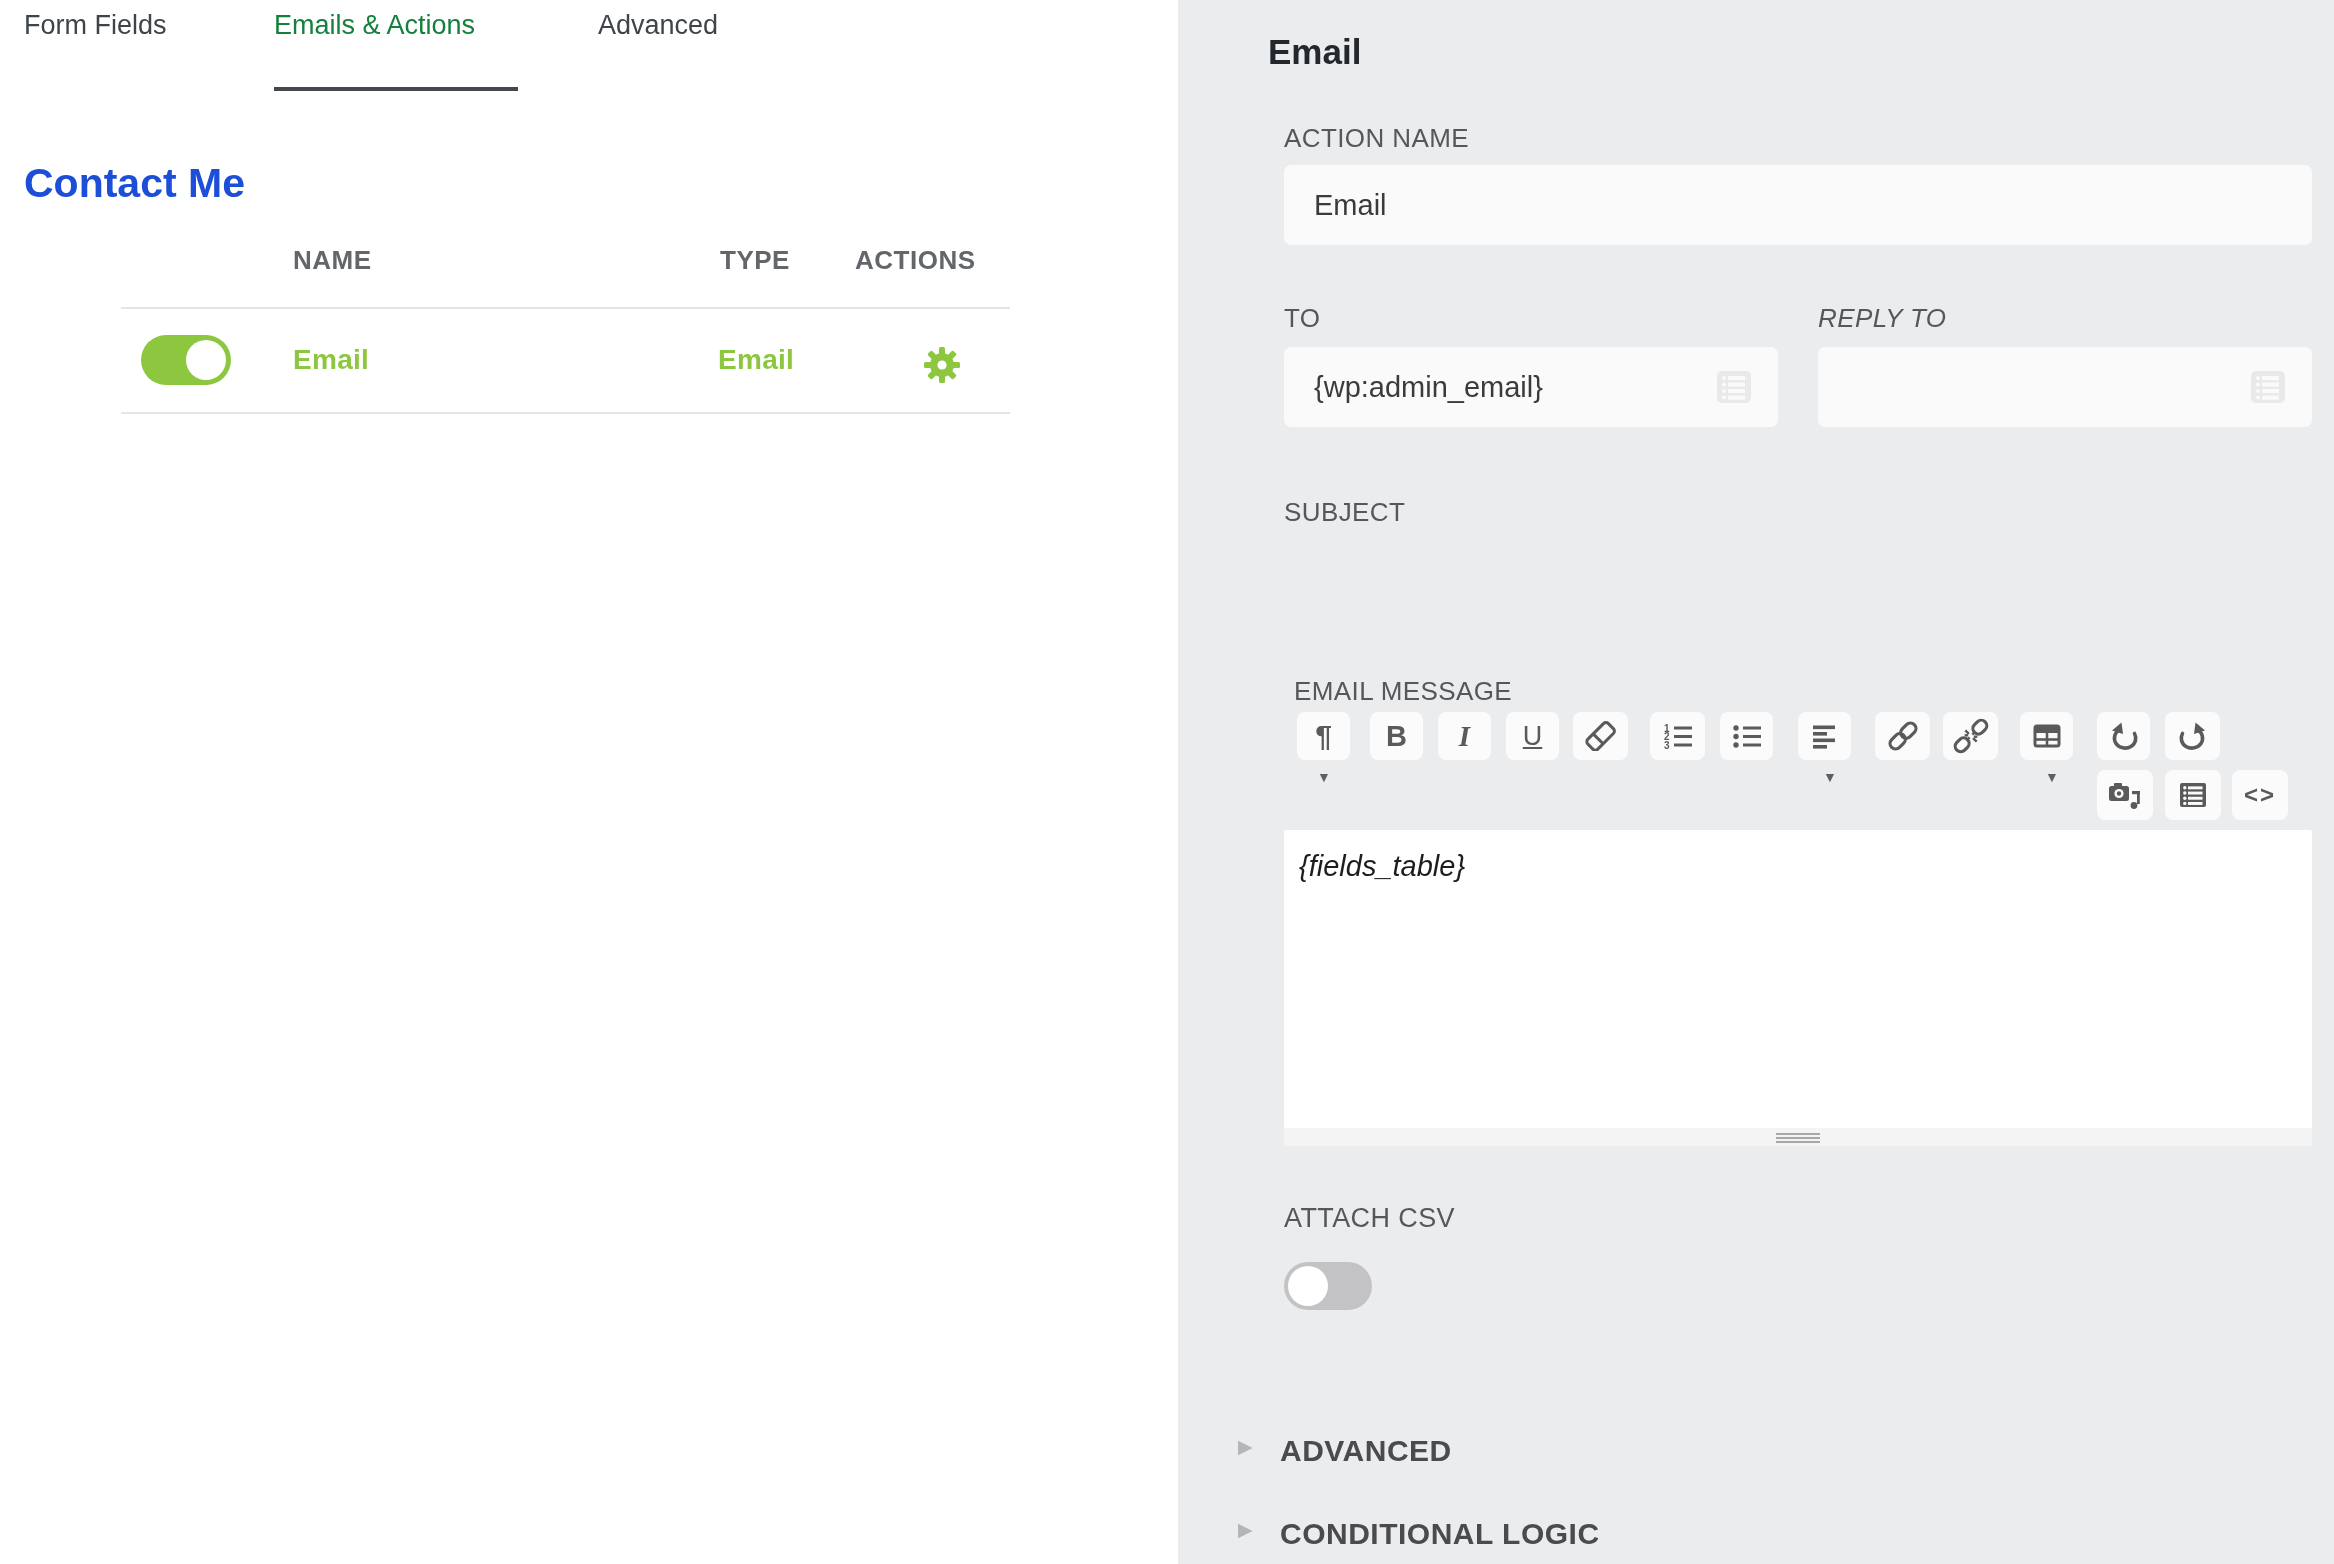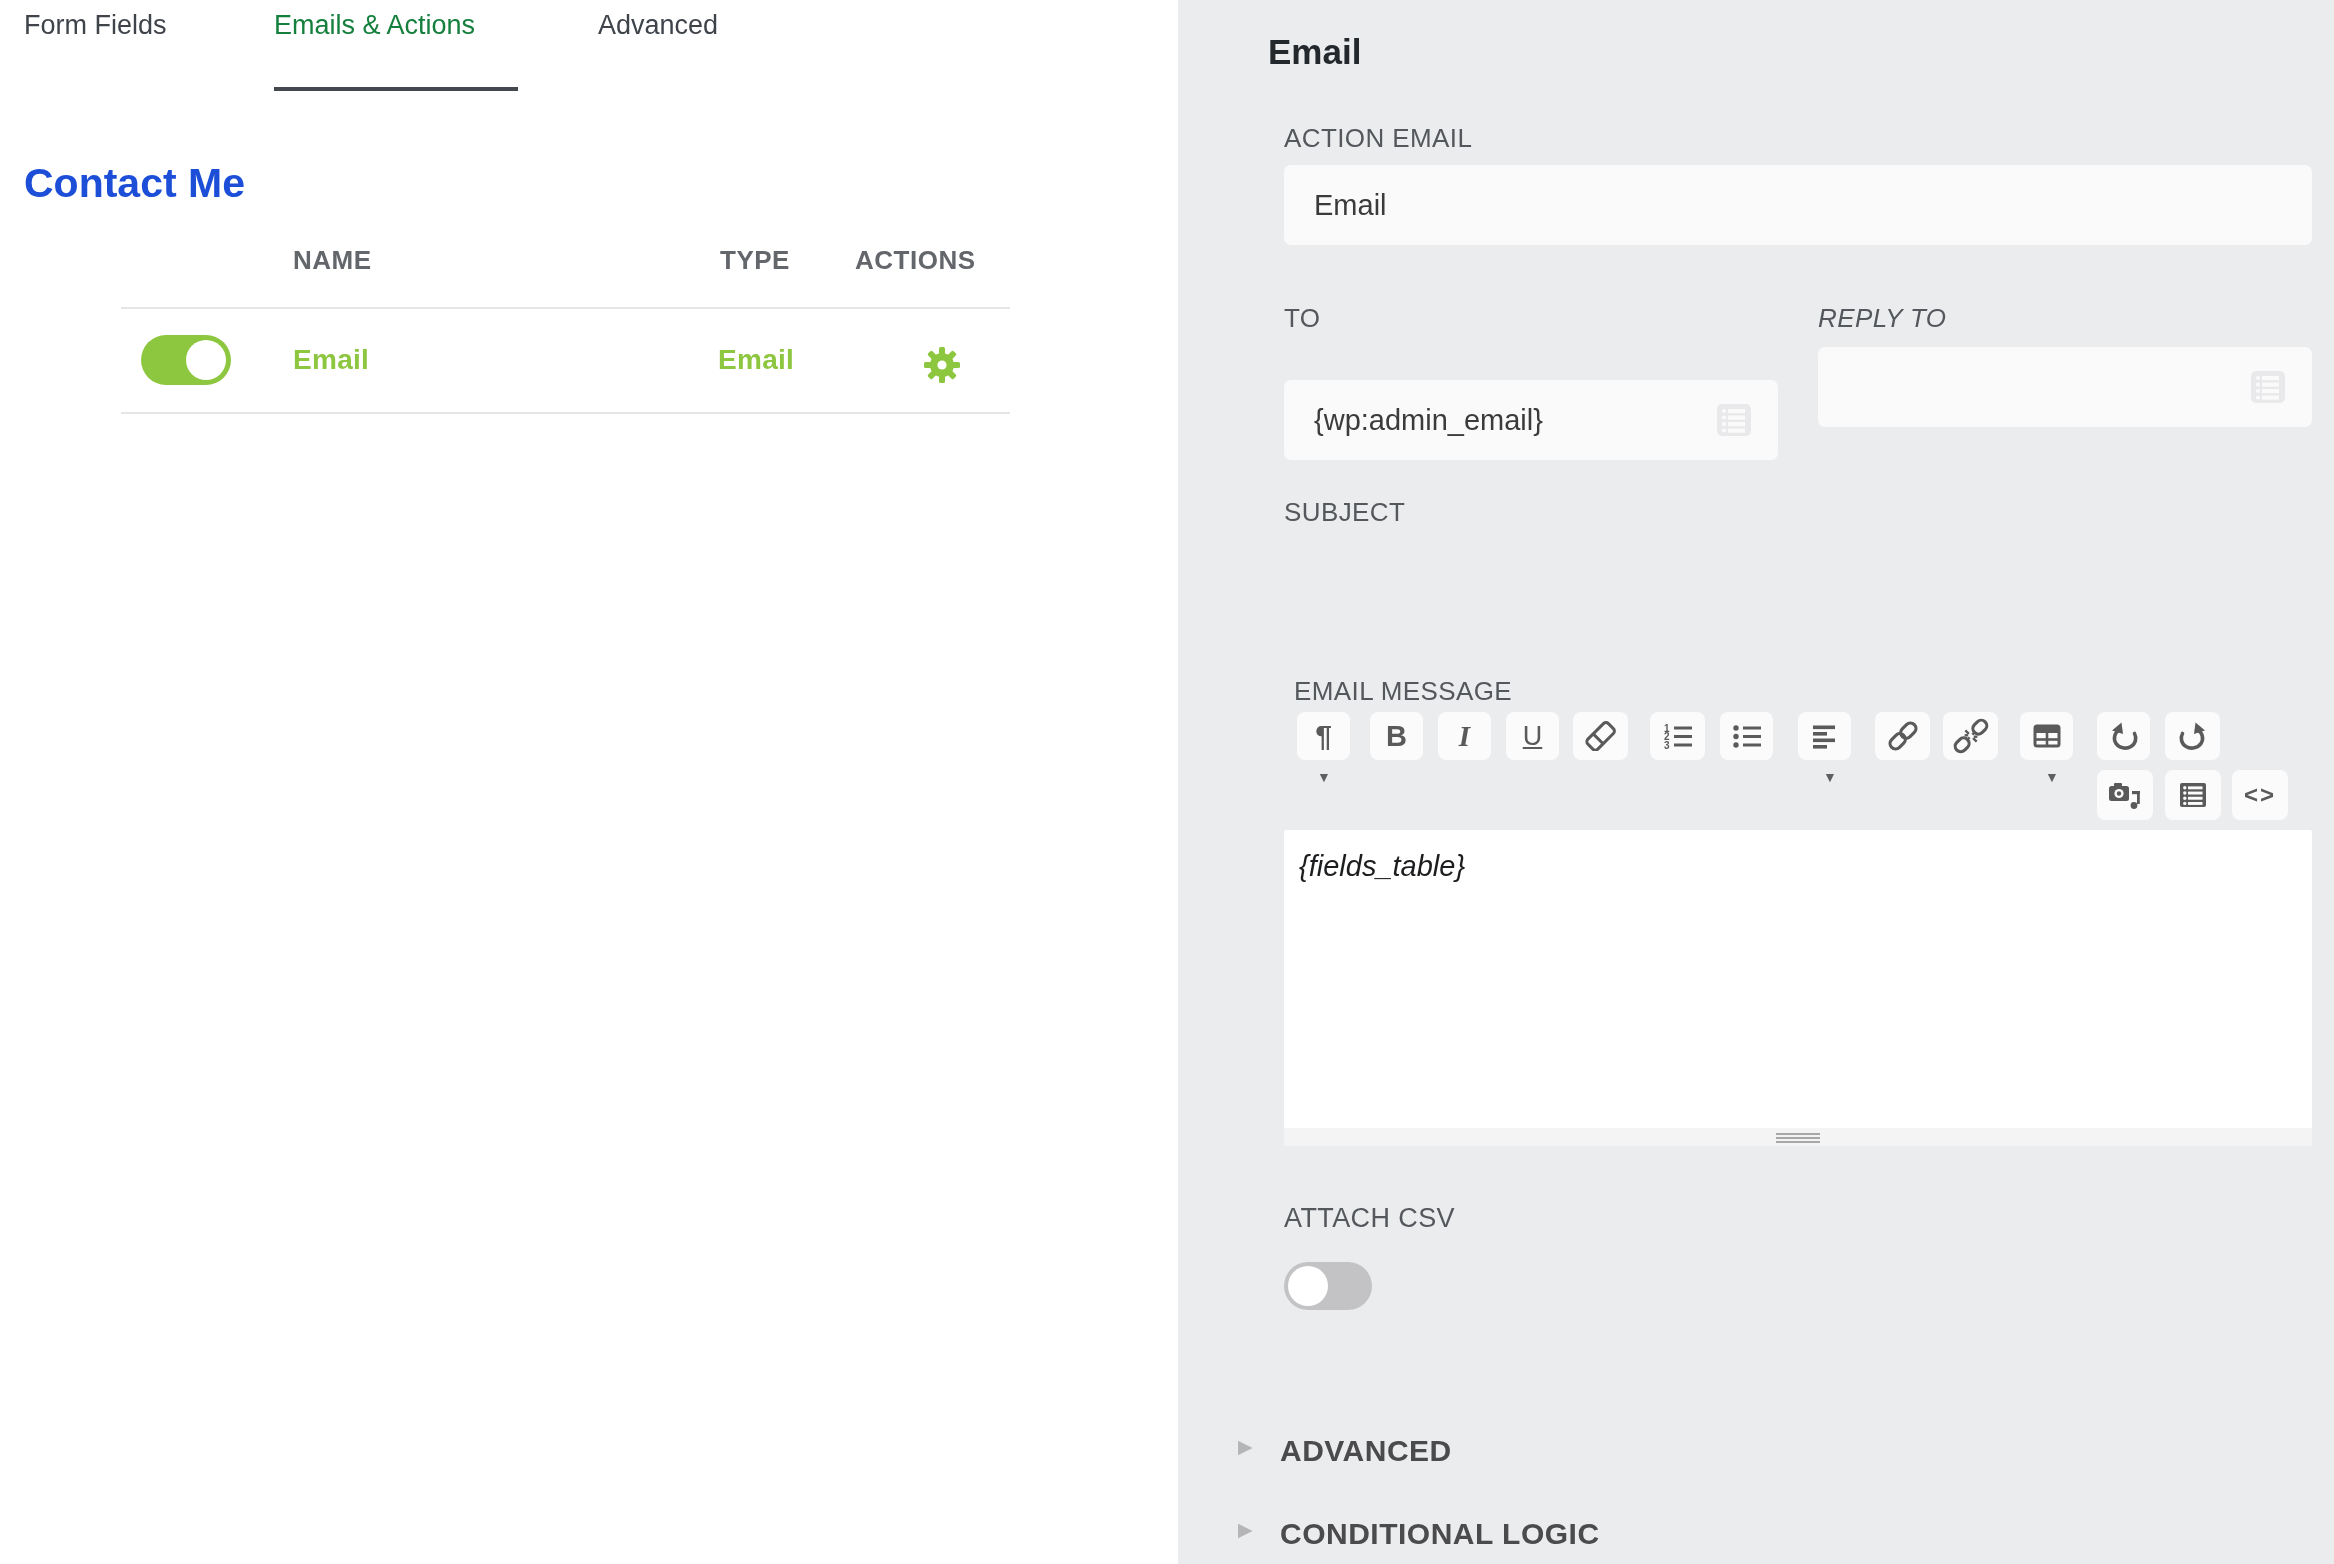--- a/index.html
+++ b/index.html
@@ -100,29 +100,29 @@
         </div>
       </div>
       <div class="hr" style="top:412px;"></div>
     </div>
   </div>
 
   <div class="panel">
 
     <h2 class="panel-title">Email</h2>
 
-    <div class="flabel" style="left:106px;top:123px;">ACTION EMAIL</div>
+    <div class="flabel" style="left:106px;top:123px;">ACTION NAME</div>
     <div class="input" style="left:106px;top:165px;width:1028px;height:80px;">
       <span>Email</span>
     </div>
 
     <div class="flabel" style="left:106px;top:303px;">TO</div>
     <div class="flabel" style="left:640px;top:303px;font-style:italic;">REPLY TO</div>
 
-    <div class="input" style="left:106px;top:347px;width:494px;height:80px;margin-top:33px;">
+    <div class="input" style="left:106px;top:347px;width:494px;height:80px;">
       <span>{wp:admin_email}</span>
       <span class="mt-icon">
         <svg width="36" height="36" viewBox="0 0 36 36">
           <rect x="1" y="2" width="34" height="32" rx="5" fill="#e9e9eb"></rect>
           <g fill="#fafafa">
             <circle cx="8" cy="9" r="2.1"></circle>
               <rect x="12" y="7" width="17" height="4.2"></rect>
             <circle cx="8" cy="15.5" r="2.1"></circle>
               <rect x="12" y="13.5" width="17" height="4.2"></rect>
             <circle cx="8" cy="22" r="2.1"></circle>

